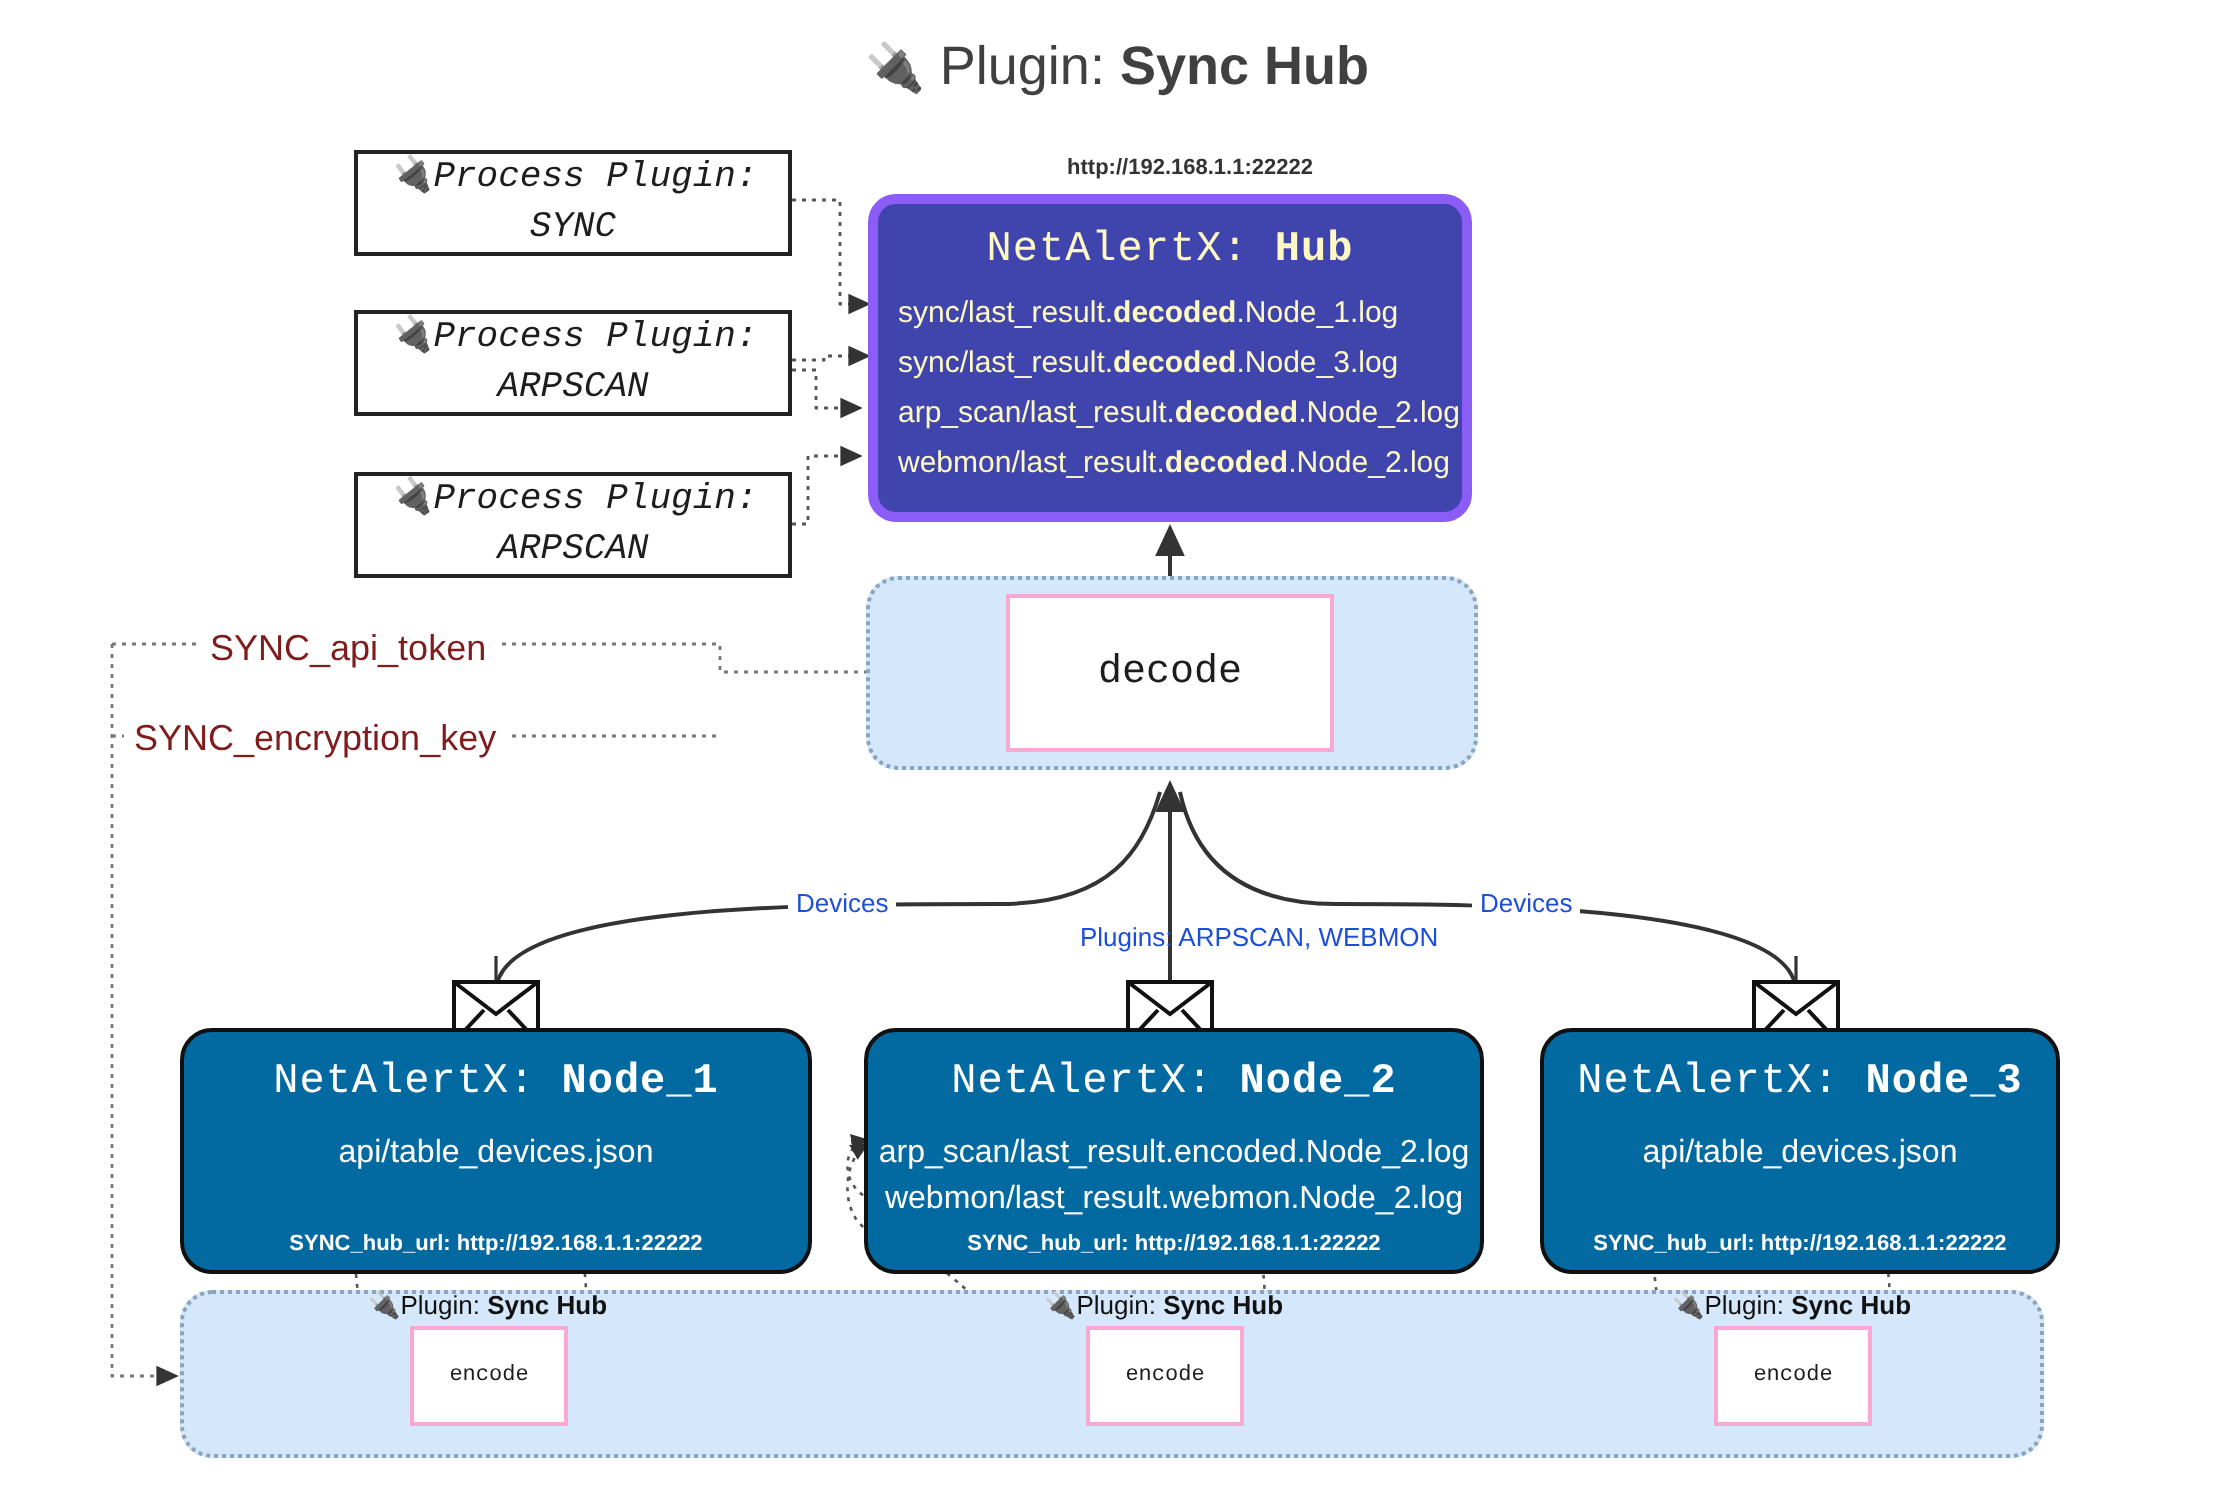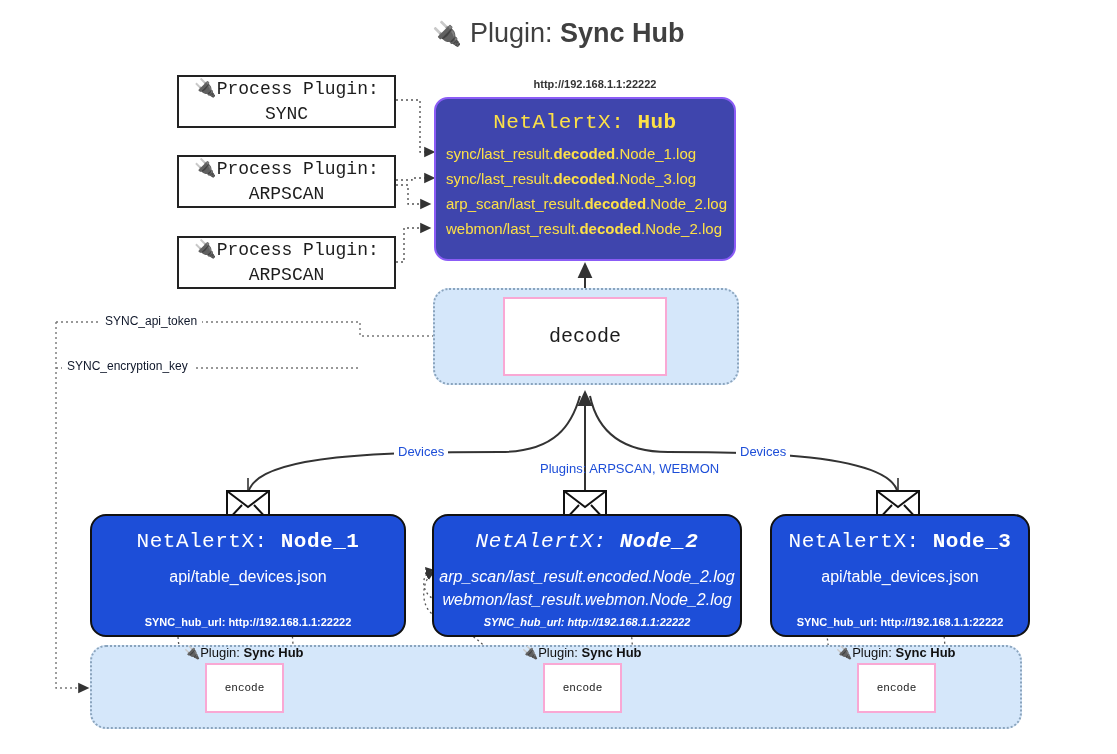--- a/index.html
+++ b/index.html
@@ -10,59 +10,59 @@
 
   .title{position:absolute;left:0;top:18px;width:1117px;text-align:center;
          font-size:27px;color:#404040;}
   .title .bold{font-weight:bold;}
   .plug{font-size:24px;}
 
   .pbox{position:absolute;background:#fff;border:2px solid #222;
         font-family:"Liberation Mono","DejaVu Sans Mono",monospace;
         font-size:18px;line-height:1.35;text-align:center;
         display:flex;flex-direction:column;align-items:center;justify-content:center;
-        box-sizing:border-box;padding:4px 16px;}
+        box-sizing:border-box;padding:4px 16px;font-style:italic;}
   .pbox .l1{white-space:nowrap;}
   .pbox .l2{white-space:nowrap;}
 
-  .hub{position:absolute;background:#3f45ad;border:2px solid #8b5cf6;border-radius:14px;
-       box-sizing:border-box;color:#fde047;}
+  .hub{position:absolute;background:#3f45ad;border:5px solid #8b5cf6;border-radius:14px;
+       box-sizing:border-box;color:#fef9c3;}
   .hub-title{font-family:"Liberation Mono","DejaVu Sans Mono",monospace;
              font-size:21px;text-align:center;margin-top:12px;letter-spacing:.5px;}
   .hub-title b{font-weight:bold;}
   .hub-lines{margin-top:8px;}
   .hub-line{font-size:15px;line-height:1.66;white-space:nowrap;padding-left:10px;}
   .hub-line b{font-weight:bold;}
   .hub-url{position:absolute;width:330px;text-align:center;font-size:11px;
            font-weight:bold;color:#333;}
 
   .lightbox{position:absolute;background:#d5e7fa;border:2px dotted #8aa4bd;
             border-radius:16px;box-sizing:border-box;}
   .whitebox{position:absolute;background:#fff;border:2px solid #f9a8d4;
             display:flex;align-items:center;justify-content:center;box-sizing:border-box;
             font-family:"Liberation Mono","DejaVu Sans Mono",monospace;}
   .whitebox.decode{font-size:20px;}
   .whitebox.encode{font-size:11px;}
 
-  .node{position:absolute;background:#1d4ed8;border:2px solid #111;border-radius:16px;
+  .node{position:absolute;background:#0369a1;border:2px solid #111;border-radius:16px;
         box-sizing:border-box;color:#fff;}
   .node-title{font-family:"Liberation Mono","DejaVu Sans Mono",monospace;
               font-size:21px;text-align:center;margin-top:14px;letter-spacing:.5px;}
   .node-title b{font-weight:bold;}
   .node-body{text-align:center;margin-top:12px;}
   .node-line{font-size:16px;line-height:1.45;white-space:nowrap;}
   .node-foot{position:absolute;left:0;bottom:7px;width:100%;text-align:center;
              font-size:11px;font-weight:bold;color:#fff;}
 
   .edge-label{position:absolute;font-size:13px;color:#1d4ed8;background:#fff;
               padding:0 4px;white-space:nowrap;}
   .edge-label.nobg{background:transparent;}
   .plugin-label{position:absolute;font-size:13px;color:#111;white-space:nowrap;}
   .plugin-label b{font-weight:bold;}
-  .token-label{position:absolute;font-size:12px;color:#0f172a;background:#fff;
+  .token-label{position:absolute;font-size:18px;color:#7f1d1d;background:#fff;
                padding:0 5px;white-space:nowrap;}
   .envelope{position:absolute;}
 </style>
 </head>
 <body>
 
 <div id="canvas">
 
   <div class="title">
     <span class="plug">🔌</span>
@@ -179,21 +179,21 @@
   <div class="node" style="left:90px;top:514px;width:316px;height:123px;">
     <div class="node-title">
       <span>NetAlertX:</span> <b>Node_1</b>
     </div>
     <div class="node-body">
       <div class="node-line">api/table_devices.json</div>
     </div>
     <div class="node-foot">SYNC_hub_url: http://192.168.1.1:22222</div>
   </div>
 
-  <div class="node" style="left:432px;top:514px;width:310px;height:123px;font-style:italic;">
+  <div class="node" style="left:432px;top:514px;width:310px;height:123px;">
     <div class="node-title">
       <span>NetAlertX:</span> <b>Node_2</b>
     </div>
     <div class="node-body">
       <div class="node-line">arp_scan/last_result.encoded.Node_2.log</div>
       <div class="node-line">webmon/last_result.webmon.Node_2.log</div>
     </div>
     <div class="node-foot">SYNC_hub_url: http://192.168.1.1:22222</div>
   </div>
 

